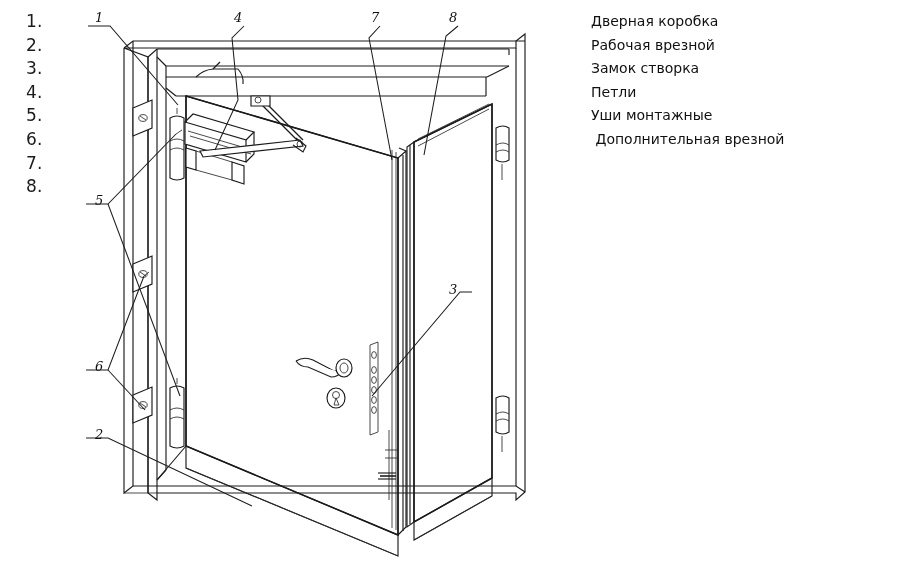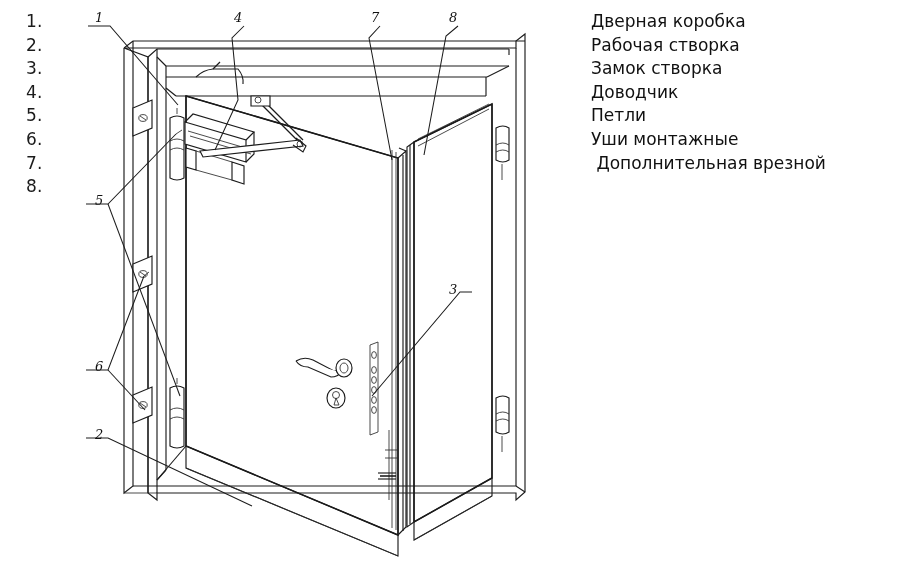--- a/index.html
+++ b/index.html
@@ -32,21 +32,21 @@
   }
   
   #legend-list {
     position: absolute;
     left: 591px;
     top: 10px;
     width: 316px;
   }
   .legend-item {
     font-family: "DejaVu Sans", sans-serif;
-    font-size: 17px;
+    font-size: 14px;
     color: #111111;
     line-height: 23.6px;
     height: 23.6px;
     white-space: pre;
   }
   
   #drawing {
     position: absolute;
     left: 0;
     top: 0;
@@ -279,23 +279,22 @@
     <div class="index-item">3.</div>
     <div class="index-item">4.</div>
     <div class="index-item">5.</div>
     <div class="index-item">6.</div>
     <div class="index-item">7.</div>
     <div class="index-item">8.</div>
   </div>
 
   <div id="legend-list">
     <div class="legend-item">Дверная коробка</div>
-    <div class="legend-item">Рабочая створка</div>
+    <div class="legend-item">Рабочая врезной</div>
     <div class="legend-item">Замок створка</div>
-    <div class="legend-item">Доводчик</div>
     <div class="legend-item">Петли</div>
     <div class="legend-item">Уши монтажные</div>
     <div class="legend-item"> Дополнительная врезной</div>
   </div>
 
   <div id="callout-labels">
     <svg width="910" height="588" viewBox="0 0 910 588" style="position:absolute;left:0;top:0;pointer-events:none;" xmlns="http://www.w3.org/2000/svg">
       <text class="calltext" x="95" y="22">1</text>
       <text class="calltext" x="234" y="22">4</text>
       <text class="calltext" x="371" y="22">7</text>

